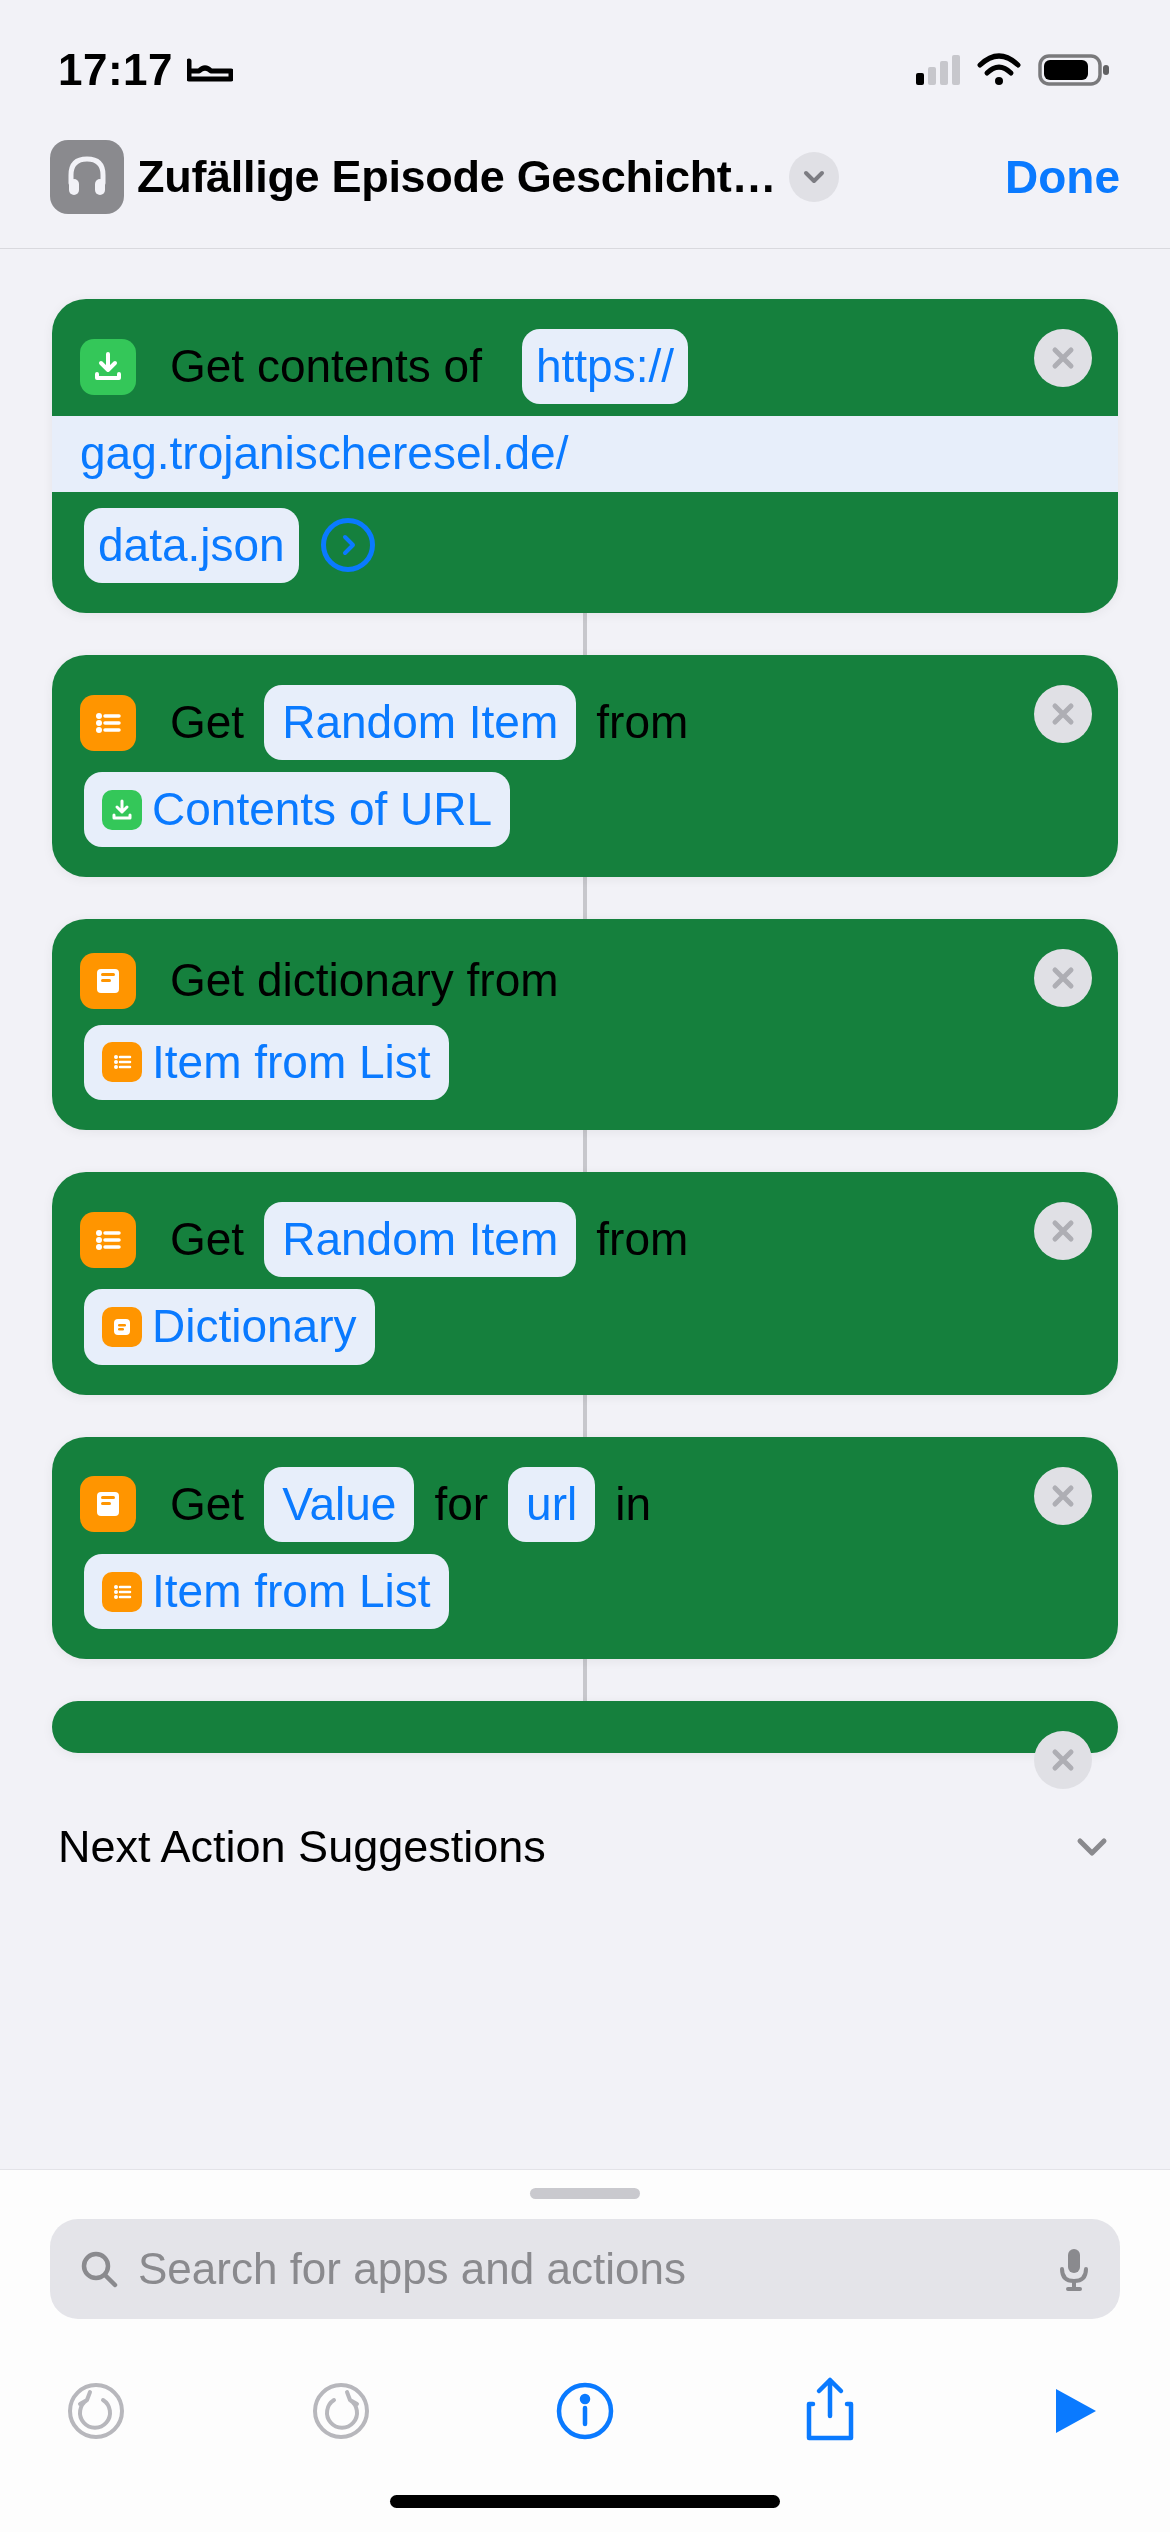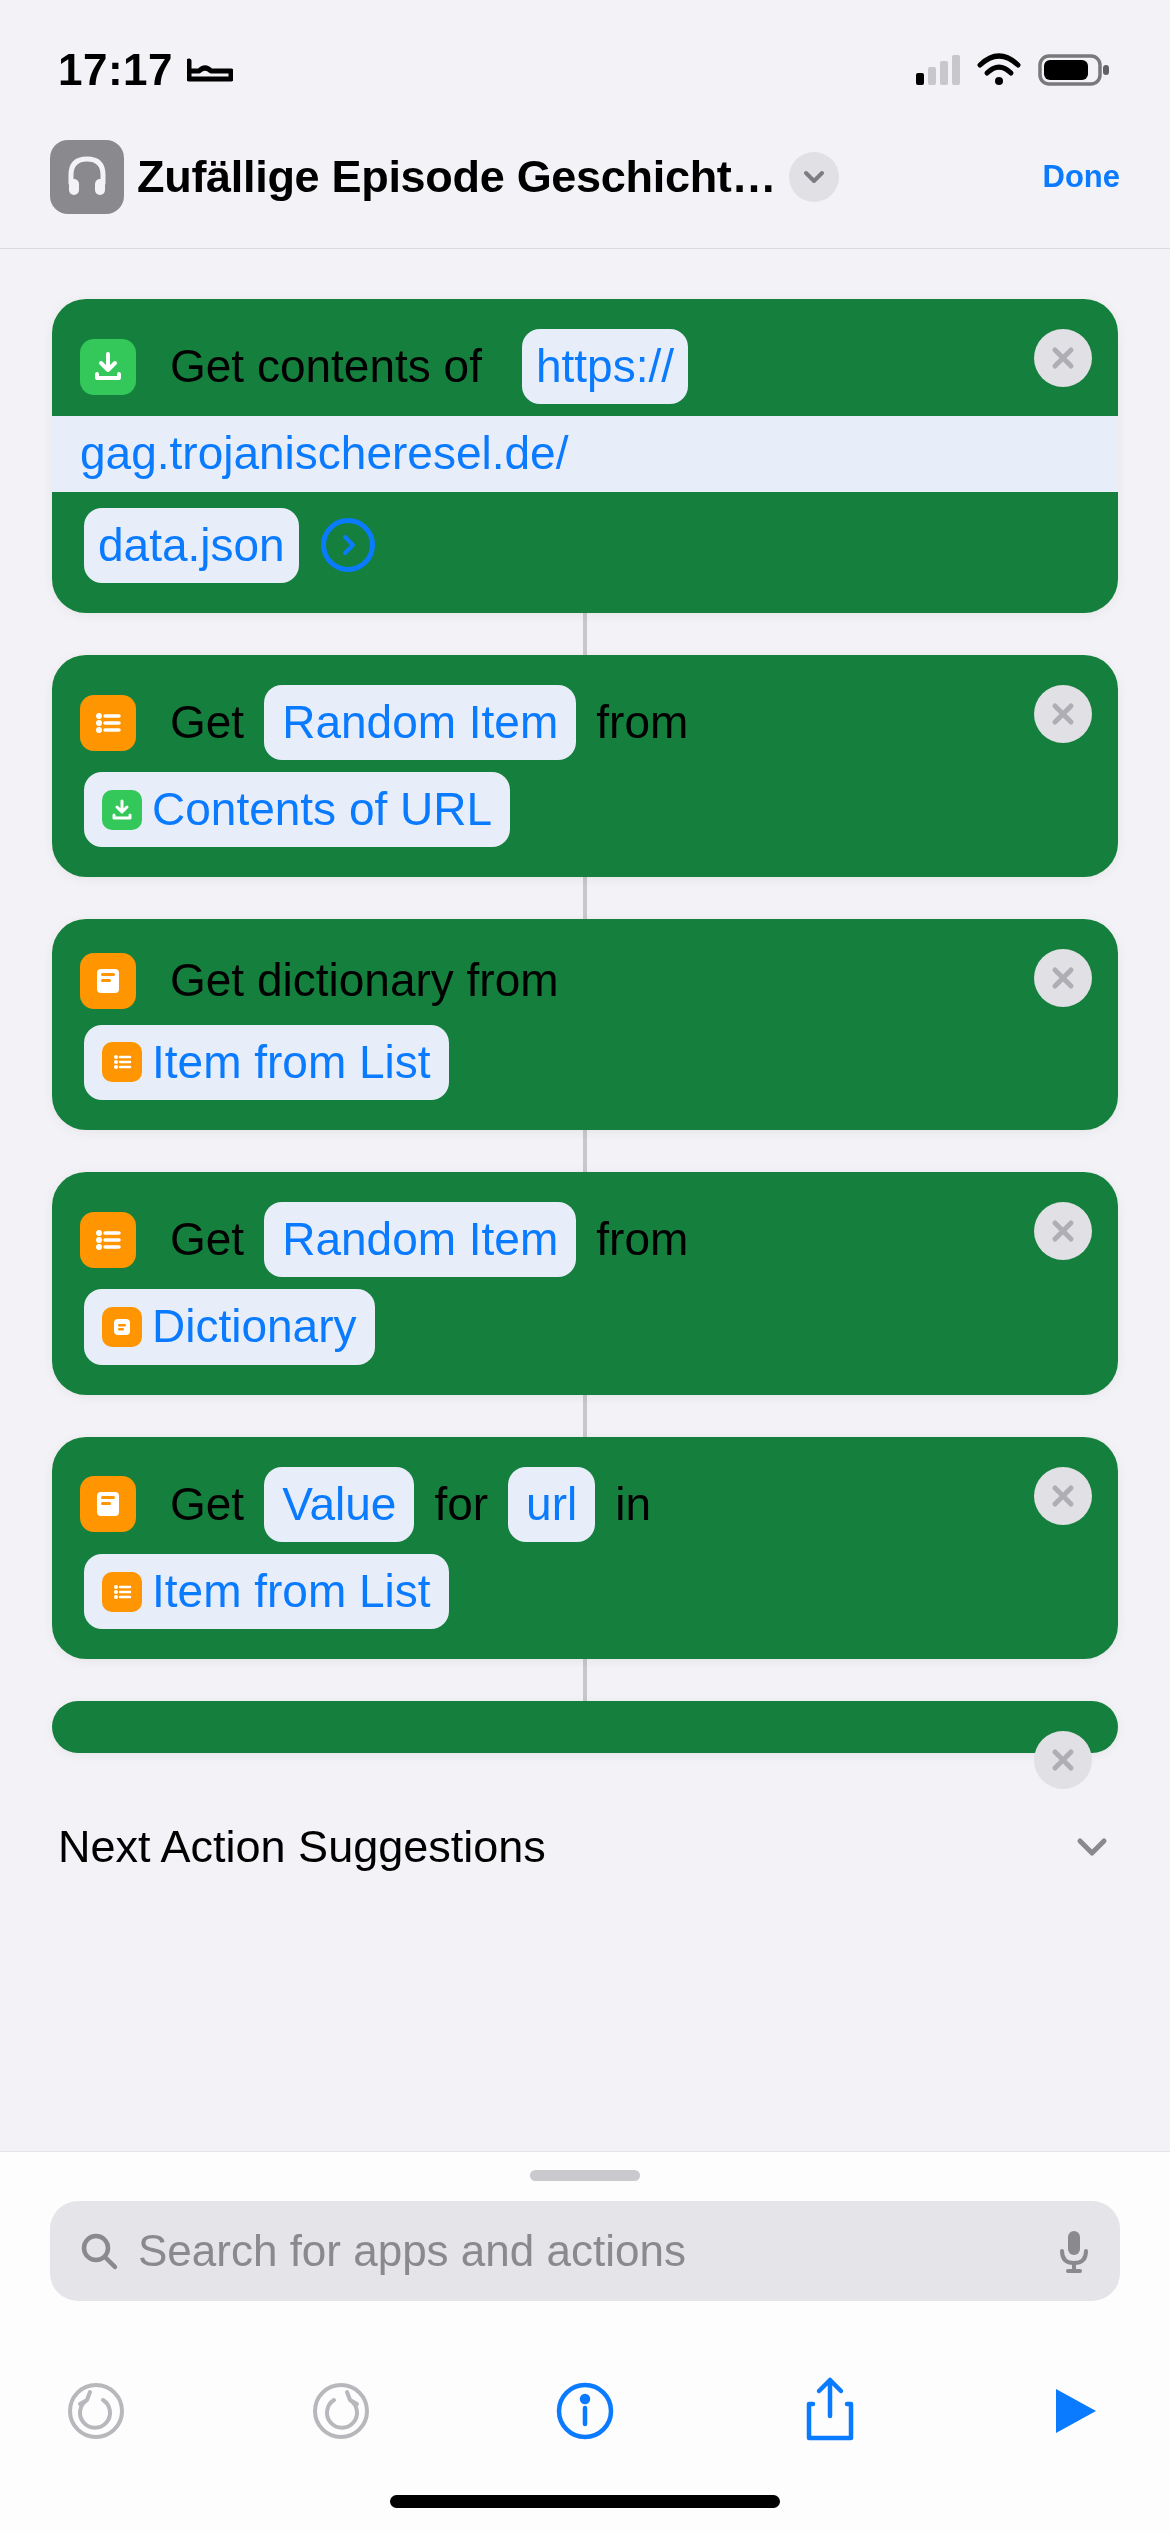--- a/index.html
+++ b/index.html
@@ -11,21 +11,21 @@
   .status-right { display:flex; align-items:center; gap:16px; }
   .cell-bars { display:inline-flex; align-items:flex-end; gap:4px; }
   .cell-bars span { width:8px; border-radius:2px; background:#c7c7cc; display:inline-block;}
   .cell-bars span.on { background:#000; }
 
   
   .header { display:flex; align-items:center; padding: 20px 50px 34px 50px; gap:13px; border-bottom:1px solid #d9d9de;}
   .app-icon { width:74px; height:74px; border-radius:18px; background:#8a8a8e; display:flex; align-items:center; justify-content:center; }
   .title { font-size:45px; font-weight:700; letter-spacing:-0.3px; flex:0 1 auto; white-space:nowrap; overflow:hidden; text-overflow:ellipsis; max-width:720px;}
   .chev-circle { width:50px; height:50px; border-radius:25px; background:#e0e0e5; display:flex; align-items:center; justify-content:center; }
-  .done { font-size:31px; font-weight:600; color:#0a7aff; margin-left:auto; }
+  .done { font-size:46px; font-weight:600; color:#0a7aff; margin-left:auto; }
 
   
   .body { padding: 50px 52px 0 52px; display:flex; flex-direction:column; align-items:center;}
   .card { width:100%; background:#15803d; border-radius:34px; box-shadow: 0 2px 12px rgba(0,0,0,0.06); padding: 26px 28px 26px 28px; position:relative; font-size:46px; font-weight:400; line-height:1.55; }
   .card + .connector { width:4px; height:42px; background:#c7c7cc; }
   .connector + .card { }
   .card .row1 { display:flex; flex-wrap:wrap; align-items:center; gap: 0 16px; }
   .act-icon { width:56px; height:56px; border-radius:14px; display:inline-flex; align-items:center; justify-content:center; margin-right:18px; flex-shrink:0;}
   .ic-green { background:#34c759; }
   .ic-orange { background:#ff9500; }
@@ -41,21 +41,21 @@
   
   .card .wrap { display:flex; flex-direction:column; gap:8px; margin-top:4px;}
 
   
   .suggestions { display:flex; justify-content:space-between; align-items:center; width:100%; margin-top:68px; padding: 0 6px;}
   .suggestions-label { font-size:45px; color:#000000; font-weight:400;}
 
   
   .bottom-panel { position:absolute; bottom:0; left:0; right:0; background:#fdfdfd; border-top:1px solid #e3e3e8; }
   .drag-handle { width:110px; height:11px; border-radius:6px; background:#c9c9ce; margin: 18px auto 20px auto;}
-  .search-bar { margin: 18px 50px; height:100px; background:#e4e4e9; border-radius:28px; display:flex; align-items:center; padding: 0 28px; gap:18px;}
+  .search-bar { margin: 0 50px; height:100px; background:#e4e4e9; border-radius:28px; display:flex; align-items:center; padding: 0 28px; gap:18px;}
   .search-bar .ph { font-size:44px; color:#8a8a8e; flex-grow:1;}
   .toolbar { display:flex; justify-content:space-between; align-items:center; padding: 56px 60px 32px 60px;}
   .tb-btn { width:72px; height:72px; display:flex; align-items:center; justify-content:center; }
   .tb-btn.disabled svg { stroke:#b7b7bc; }
   .tb-btn.info svg { stroke:#0a7aff; }
   .home-ind { width:390px; height:13px; border-radius:8px; background:#000; margin: 16px auto 24px auto;}
 
   
   svg { display:block; }
 </style>

